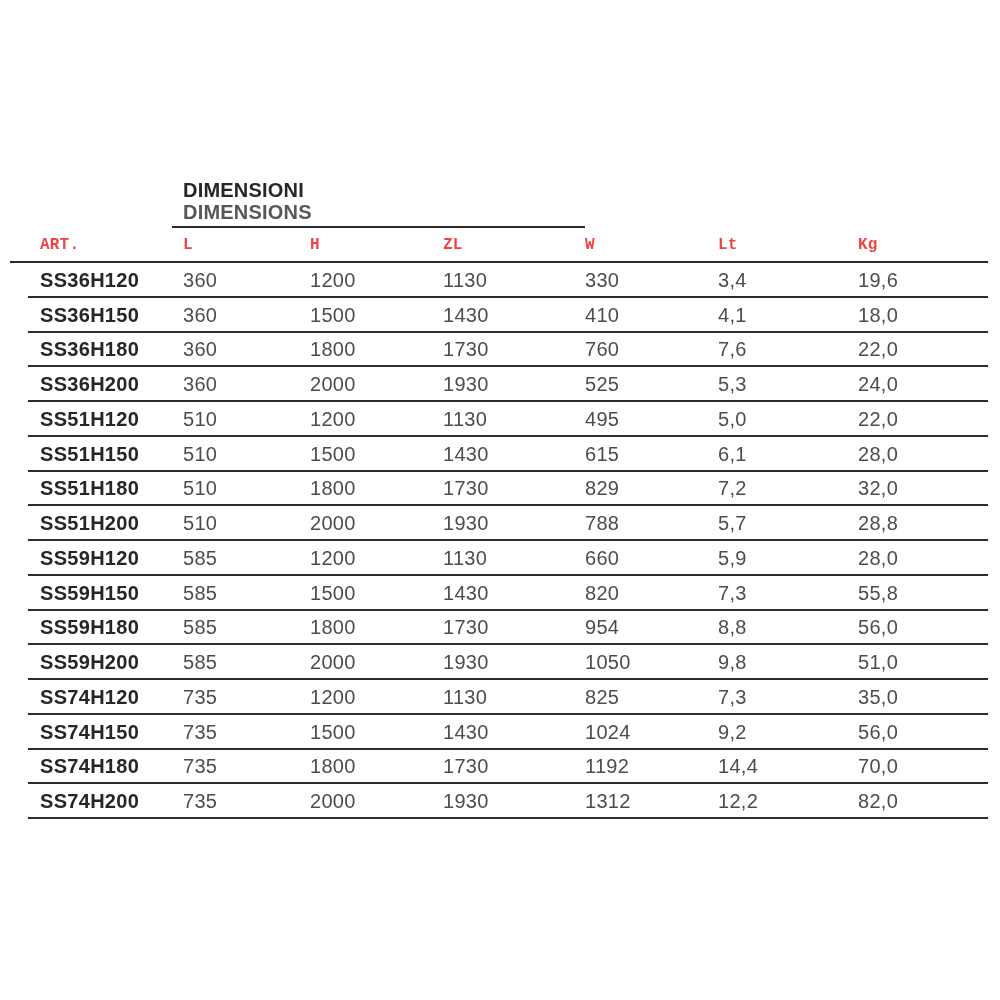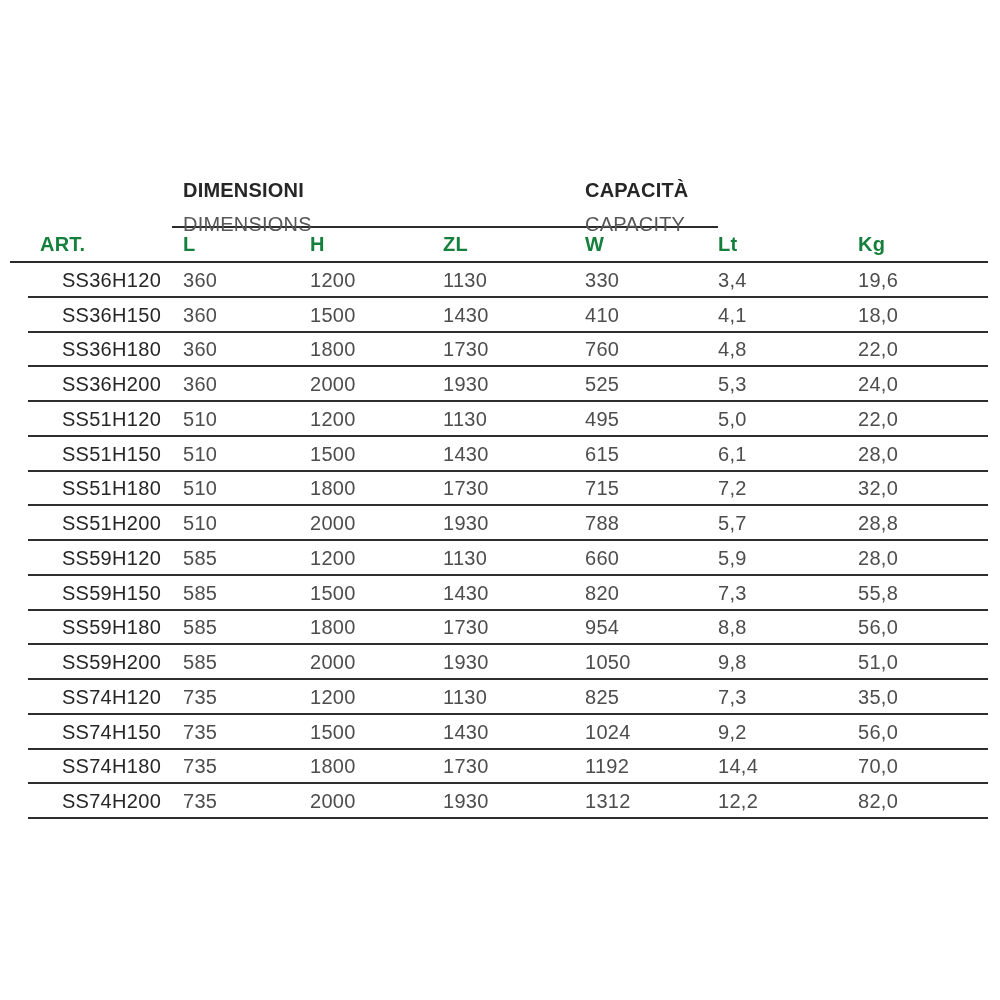--- a/index.html
+++ b/index.html
@@ -41,82 +41,77 @@
     font-size: 20px;
     line-height: 22px;
     font-weight: 700;
     color: #262626;
     letter-spacing: 0.2px;
     white-space: nowrap;
   }
   .g-sub {
     font-size: 20px;
     line-height: 22px;
-    font-weight: 400;
+    font-weight: 700;
     color: #575757;
     letter-spacing: 0.2px;
     white-space: nowrap;
-    margin-top: 12px;
   }
   
   .cols {
     display: grid;
     grid-template-columns: 173px 127px 133px 142px 133px 140px 129px;
     align-items: center;
   }
   
   .sub-row {
     height: 33px;
     border-bottom: 2px solid #2b2b2b;
   }
   .sub-row .c {
-    font-size: 20px;
-    font-weight: 700;
-    color: #15803d;
+    font-size: 16px;
+    font-weight: 700;
+    color: #ef4444;
     letter-spacing: 0.2px;
+    font-family: Liberation Mono, monospace;
   }
   
   .data-row {
     height: 34.75px;
     background-image: linear-gradient(#2e2e2e, #2e2e2e);
     background-repeat: no-repeat;
     background-position: 18px bottom;
     background-size: calc(100% - 18px) 2px;
   }
   .data-row .c {
     font-size: 20px;
     font-weight: 400;
     color: #4d4d4d;
     letter-spacing: 0.3px;
   }
   .data-row .c.art {
-    font-weight: 400;
+    font-weight: 700;
     color: #262626;
-    text-align: center;
   }
   .c.art {
     padding-left: 30px;
     white-space: nowrap;
   }
 </style>
 </head>
 <body>
 
 <div class="page">
   <div class="spec-table">
 
     <div class="group-row">
       <div class="group-cell spacer"></div>
       <div class="group-cell first">
         <div class="g-title">DIMENSIONI</div>
         <div class="g-sub">DIMENSIONS</div>
-      </div>
-      <div class="group-cell">
-        <div class="g-title">CAPACITÀ</div>
-        <div class="g-sub">CAPACITY</div>
       </div>
     </div>
 
     <div class="cols sub-row">
       <div class="c art">ART.</div>
       <div class="c">L</div>
       <div class="c">H</div>
       <div class="c">ZL</div>
       <div class="c">W</div>
       <div class="c">Lt</div>
@@ -143,21 +138,21 @@
     <div class="c cell">4,1</div>
     <div class="c cell">18,0</div>
   </div>
 
   <div class="cols data-row">
     <div class="c art cell">SS36H180</div>
     <div class="c cell">360</div>
     <div class="c cell">1800</div>
     <div class="c cell">1730</div>
     <div class="c cell">760</div>
-    <div class="c cell">4,8</div>
+    <div class="c cell">7,6</div>
     <div class="c cell">22,0</div>
   </div>
 
   <div class="cols data-row">
     <div class="c art cell">SS36H200</div>
     <div class="c cell">360</div>
     <div class="c cell">2000</div>
     <div class="c cell">1930</div>
     <div class="c cell">525</div>
     <div class="c cell">5,3</div>
@@ -182,21 +177,21 @@
     <div class="c cell">615</div>
     <div class="c cell">6,1</div>
     <div class="c cell">28,0</div>
   </div>
 
   <div class="cols data-row">
     <div class="c art cell">SS51H180</div>
     <div class="c cell">510</div>
     <div class="c cell">1800</div>
     <div class="c cell">1730</div>
-    <div class="c cell">715</div>
+    <div class="c cell">829</div>
     <div class="c cell">7,2</div>
     <div class="c cell">32,0</div>
   </div>
 
   <div class="cols data-row">
     <div class="c art cell">SS51H200</div>
     <div class="c cell">510</div>
     <div class="c cell">2000</div>
     <div class="c cell">1930</div>
     <div class="c cell">788</div>

